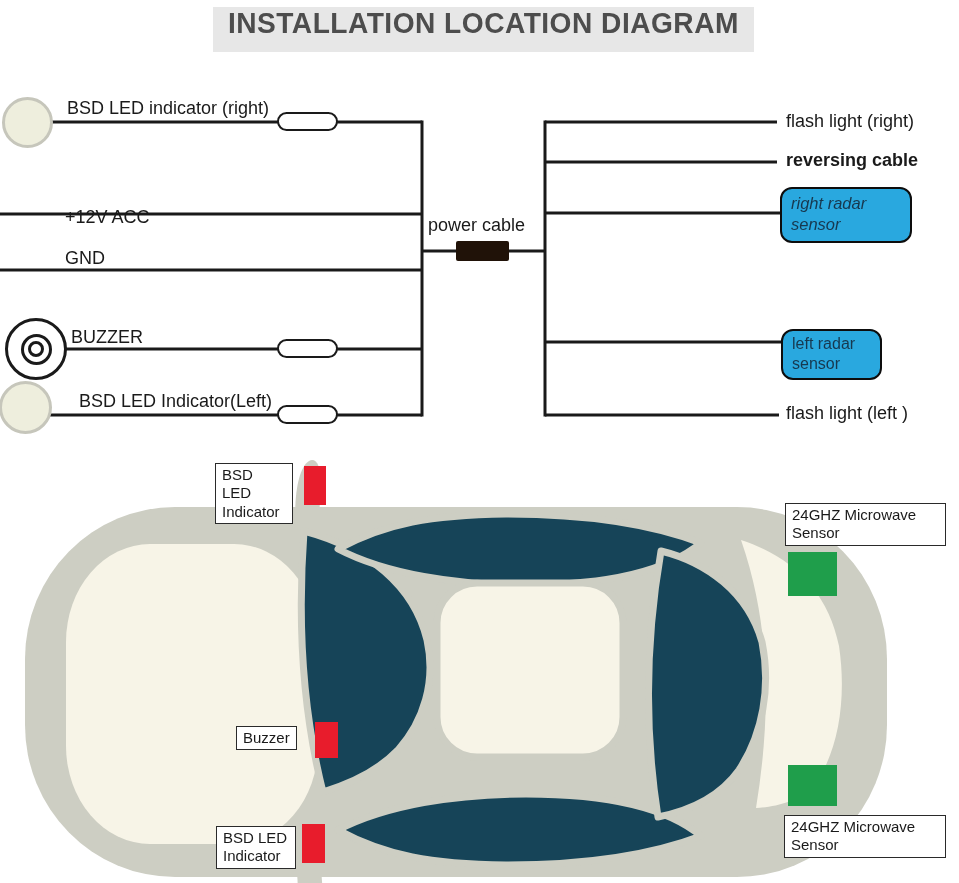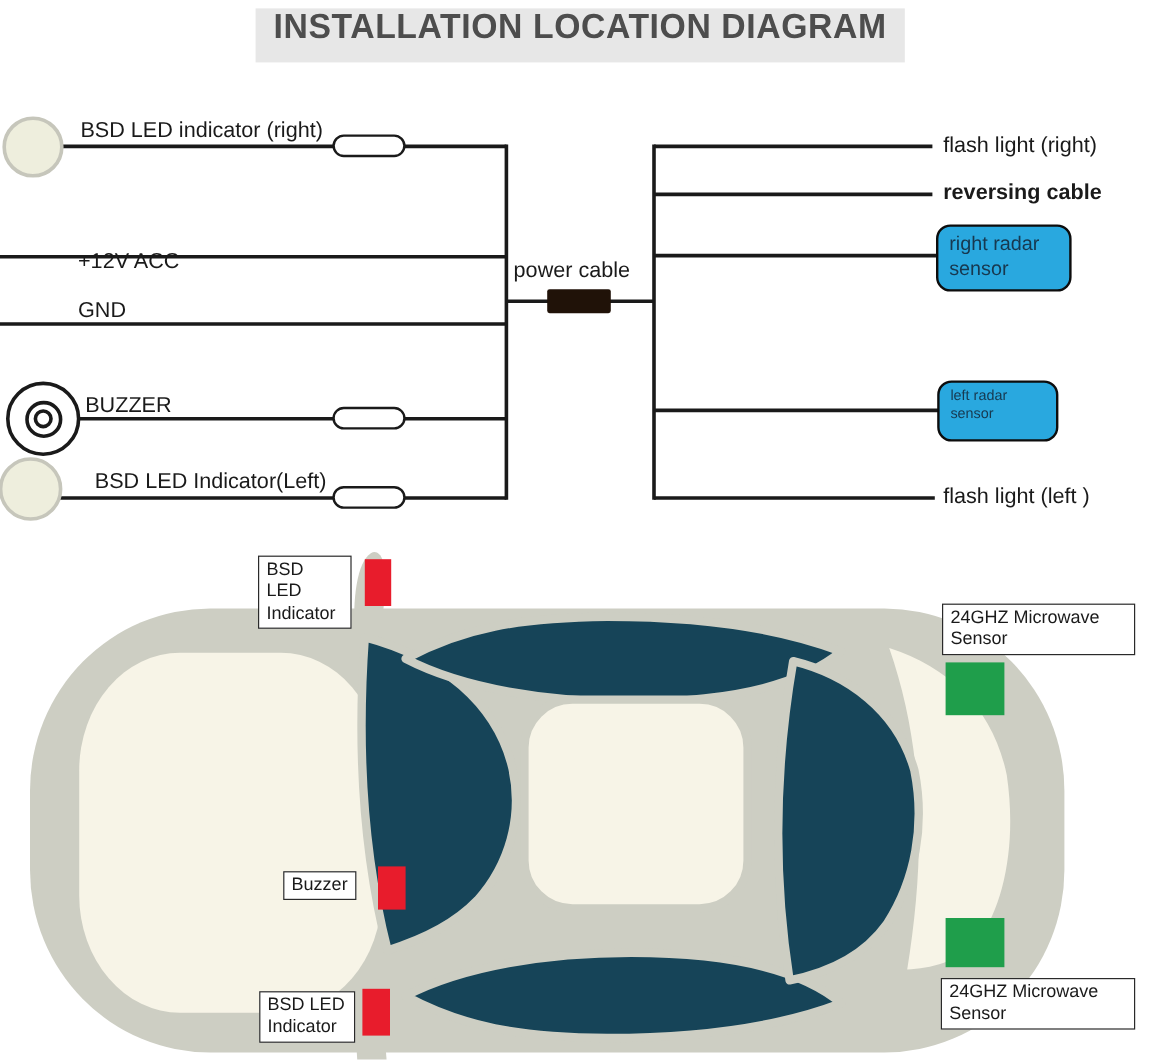--- a/index.html
+++ b/index.html
@@ -145,22 +145,22 @@
 <div class="abs wlabel" style="left:67px;top:98px;">BSD LED indicator (right)</div>
 <div class="abs wlabel" style="left:65px;top:207px;">+12V ACC</div>
 <div class="abs wlabel" style="left:65px;top:248px;">GND</div>
 <div class="abs wlabel" style="left:71px;top:327px;">BUZZER</div>
 <div class="abs wlabel" style="left:79px;top:391px;">BSD LED Indicator(Left)</div>
 
 <div class="abs wlabel center-label" style="left:428px;top:215px;">power cable</div>
 
 <div class="abs wlabel" style="left:786px;top:111px;">flash light (right)</div>
 <div class="abs wlabel" style="left:786px;top:150px;font-weight:bold;">reversing cable</div>
-<div class="abs radar-box" style="left:780px;top:187px;width:113px;height:56px;">right radar sensor</div>
-<div class="abs radar-box" style="left:781px;top:317px;width:101px;height:51px;font-size:12px;padding:3px 9px;">left radar sensor</div>
+<div class="abs radar-box" style="left:780px;top:187px;width:132px;height:56px;font-style:italic;">right radar sensor</div>
+<div class="abs radar-box" style="left:781px;top:329px;width:101px;height:51px;font-size:16px;padding:3px 9px;">left radar sensor</div>
 <div class="abs wlabel" style="left:786px;top:403px;">flash light (left )</div>
 
 <div class="abs marker red" style="left:304px;top:466px;width:22px;height:39px;"></div>
 <div class="abs marker red" style="left:315px;top:722px;width:23px;height:36px;"></div>
 <div class="abs marker red" style="left:302px;top:824px;width:23px;height:39px;"></div>
 <div class="abs marker green" style="left:788px;top:552px;width:49px;height:44px;"></div>
 <div class="abs marker green" style="left:788px;top:765px;width:49px;height:41px;"></div>
 
 <div class="abs tag" style="left:215px;top:463px;width:78px;">BSD LED Indicator</div>
 <div class="abs tag" style="left:785px;top:503px;width:161px;">24GHZ Microwave Sensor</div>

